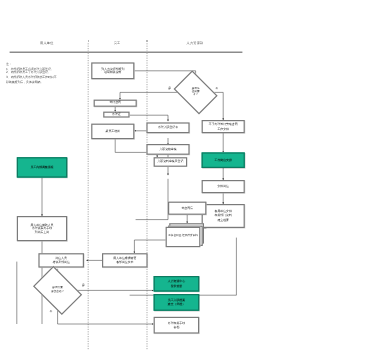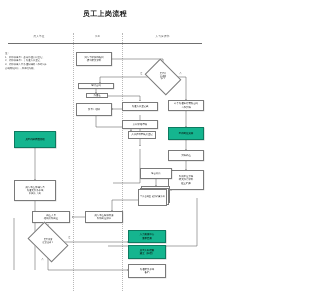--- a/index.html
+++ b/index.html
@@ -101,21 +101,20 @@
     padding:0 .3px;
   }
 
   svg.wires{position:absolute;left:0;top:0;width:210px;height:297px;pointer-events:none;}
 </style>
 </head>
 <body>
 
 <div id="page">
 
-  <div class="title">员工上岗流程</div>
 
   <div class="lane-head" style="left:6px;top:34px;width:66px;">用人单位</div>
   <div class="lane-head" style="left:74px;top:34px;width:47px;">员工</div>
   <div class="lane-head" style="left:123px;top:34px;width:79px;">人力资源部</div>
 
   <div class="hrule"></div>
   <div class="vdiv" style="left:73px;height:258px;"></div>
   <div class="vdiv" style="left:122px;height:258px;"></div>
 
   <div class="note">

